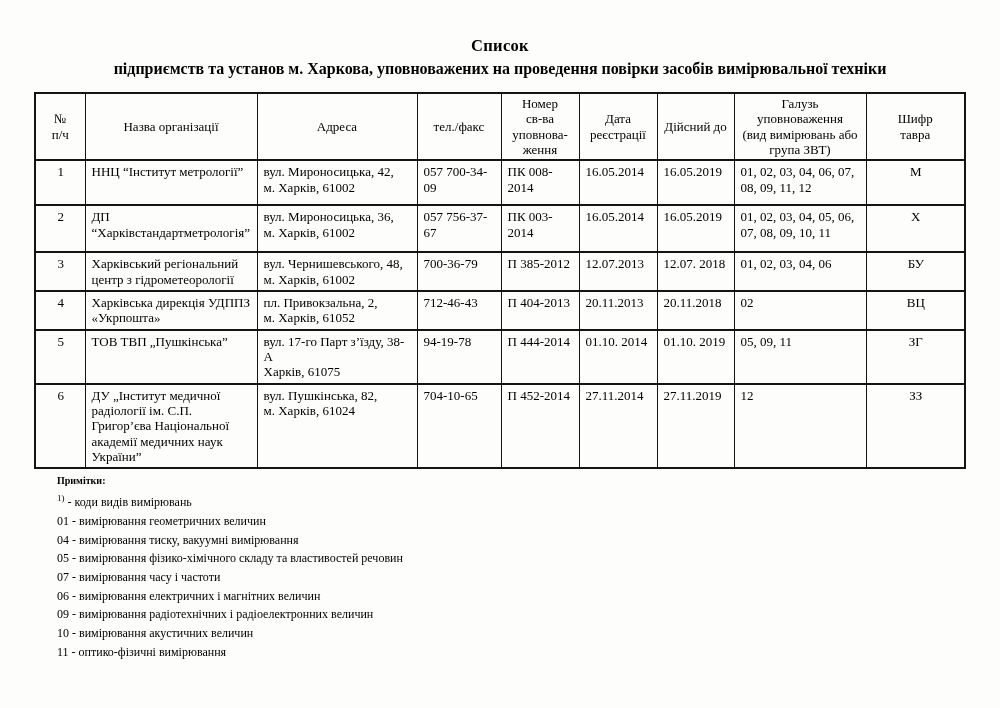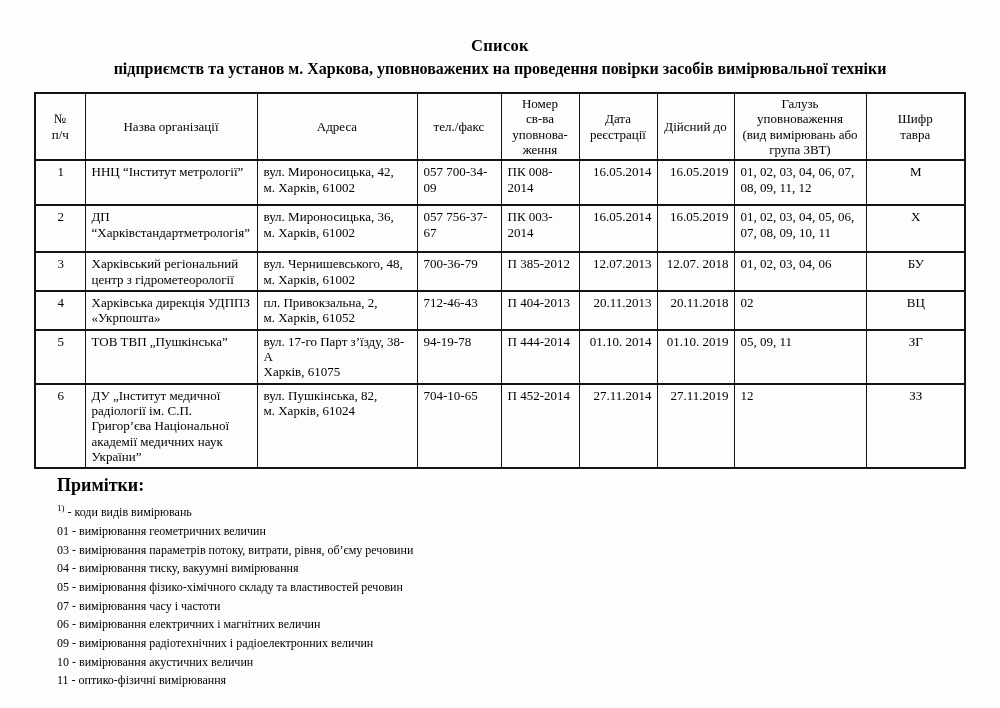--- a/index.html
+++ b/index.html
@@ -55,35 +55,35 @@
   .col-num   { width: 50px; }
   .col-name  { width: 172px; }
   .col-addr  { width: 160px; }
   .col-phone { width: 84px; }
   .col-cert  { width: 78px; }
   .col-reg   { width: 78px; }
   .col-valid { width: 77px; }
   .col-scope { width: 132px; }
   .col-stamp { width: 99px; }
   td.c-num   { text-align: center; }
-  td.c-reg, td.c-valid { text-align: right; padding-top: 8px; padding-left: 8px; }
+  td.c-reg, td.c-valid { text-align: left; padding-top: 8px; padding-left: 8px; }
   td.c-stamp { text-align: center; }
   tr.r1 td { height: 45px; }
   tr.r2 td { height: 47px; }
   tr.r3 td { height: 33px; }
   tr.r4 td { height: 33px; }
   tr.r5 td { height: 33px; }
   tr.r6 td { height: 74px; }
   .notes {
     margin: 6px 0 0 57px;
     font-size: 12px;
   }
   .notes-heading {
     font-weight: bold;
-    font-size: 18px;
+    font-size: 10px;
     margin-bottom: 8px;
   }
   .note-line { margin-bottom: 5.5px; line-height: 1.1; }
   .note-line sup { font-size: 9px; }
 </style>
 </head>
 <body>
 
 <div class="page">
 
@@ -210,21 +210,20 @@
         <td>12</td>
         <td class="c-stamp">ЗЗ</td>
       </tr>
     </tbody>
   </table>
 
   <div class="notes">
     <div class="notes-heading">Примітки:</div>
     <div class="note-line"><sup>1)</sup><span> - коди видів вимірювань</span></div>
     <div class="note-line">01 - вимірювання геометричних величин</div>
-    <div class="note-line">03 - вимірювання параметрів потоку, витрати, рівня, об’єму речовини</div>
     <div class="note-line">04 - вимірювання тиску, вакуумні вимірювання</div>
     <div class="note-line">05 - вимірювання фізико-хімічного складу та властивостей речовин</div>
     <div class="note-line">07 - вимірювання часу і частоти</div>
     <div class="note-line">06 - вимірювання електричних і магнітних величин</div>
     <div class="note-line">09 - вимірювання радіотехнічних і радіоелектронних величин</div>
     <div class="note-line">10 - вимірювання акустичних величин</div>
     <div class="note-line">11 - оптико-фізичні вимірювання</div>
 
   </div>
 

